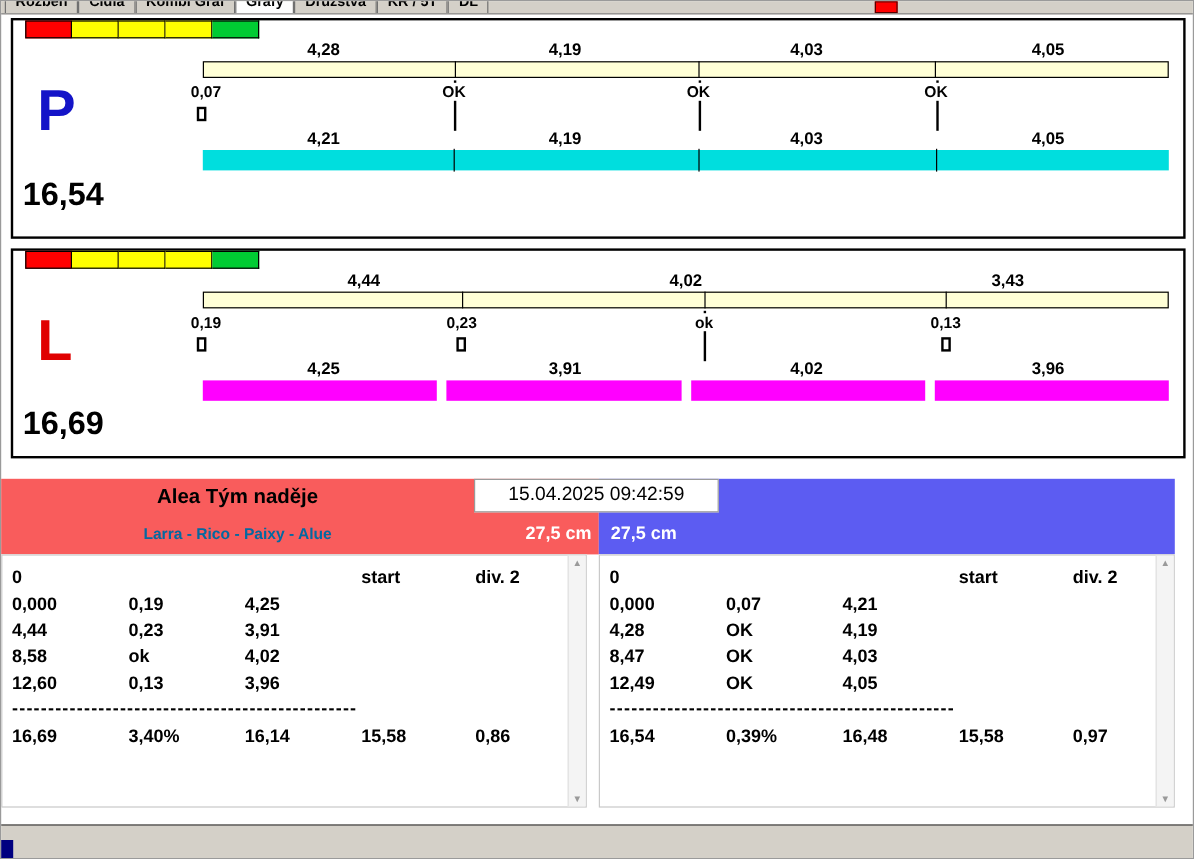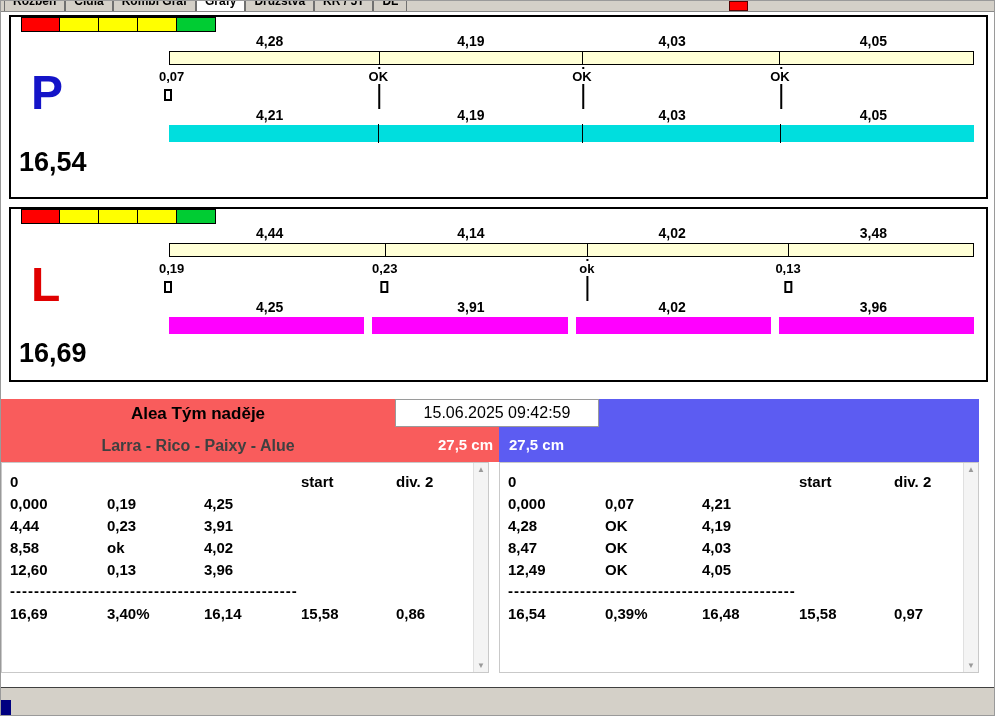--- a/index.html
+++ b/index.html
@@ -49,21 +49,21 @@
   #lane-l .lane-total { top:129px; }
 
   
   .bottom { position:absolute; left:0; top:398px; width:978px; height:276px; }
   .team-bg { position:absolute; top:0; height:63px; }
   .team-bg.left { left:0; width:498px; }
   .team-bg.right { left:498px; width:480px; }
   .team-name { position:absolute; top:5px; font-size:17px; font-weight:bold; color:#000; text-align:center; }
   .team-name.left { left:0; width:394px; }
   .team-name.right { left:598px; width:380px; }
-  .team-members { position:absolute; top:38px; font-size:16px; font-weight:bold; color:#404040; text-align:center; }
+  .team-members { position:absolute; top:38px; font-size:13px; font-weight:bold; color:#0369a1; text-align:center; }
   .team-members.left { left:0; width:394px; }
   .team-members.right { left:598px; width:380px; }
   .jump-height { position:absolute; top:37px; font-size:15px; font-weight:bold; color:#fff; }
   .jump-height.left { left:418px; width:74px; text-align:right; }
   .jump-height.right { left:508px; width:74px; text-align:left; }
   .timestamp { position:absolute; left:394px; top:0; width:204px; height:28px; background:#fff; border:1px solid #9a9a9a; font-size:16px; color:#000; text-align:center; line-height:26px; }
 
   .result-box { position:absolute; top:63px; height:211px; background:#fff; border:1px solid #c9c9c9; }
   .result-box.left { left:0; width:488px; }
   .result-box.right { left:498px; width:480px; }
@@ -156,23 +156,22 @@
     <div class="lights">
       <span class="light" style="background: rgb(255, 0, 0);"></span>
       <span class="light" style="background: rgb(255, 255, 0);"></span>
       <span class="light" style="background: rgb(255, 255, 0);"></span>
       <span class="light" style="background: rgb(255, 255, 0);"></span>
       <span class="light" style="background: rgb(0, 204, 51);"></span>
     </div>
     <div class="graph">
       <div class="splits splits-top">
         <span class="split">4,44</span>
-        <span class="split">4,14</span>
         <span class="split">4,02</span>
-        <span class="split">3,48</span>
+        <span class="split">3,43</span>
       </div>
       <div class="bar cream" style="background: rgb(255, 255, 214);">
         <span class="divider" style="left:26.8%"></span>
         <span class="divider" style="left:51.9%"></span>
         <span class="divider" style="left:76.9%"></span>
       </div>
       <div class="marks">
         <div class="mark start" style="left:-13px">
           <span class="mark-label">0,19</span>
           <span class="mark-square"></span>
@@ -211,21 +210,21 @@
     <div class="team-bg left" style="background: rgb(249, 92, 92);"></div>
     <div class="team-bg right" style="background: rgb(92, 92, 242);"></div>
 
     <div class="team-name left">Alea Tým naděje</div>
 
     <div class="team-members left">Larra - Rico - Paixy - Alue</div>
 
     <div class="jump-height left">27,5 cm</div>
     <div class="jump-height right">27,5 cm</div>
 
-    <div class="timestamp">15.06.2025 09:42:59</div>
+    <div class="timestamp">15.04.2025 09:42:59</div>
 
     <div class="result-box left">
       <div class="rgrid">
         <span class="rcell">0</span>
         <span class="rcell"></span>
         <span class="rcell"></span>
         <span class="rcell">start</span>
         <span class="rcell">div. 2</span>
 
         <span class="rcell">0,000</span>

